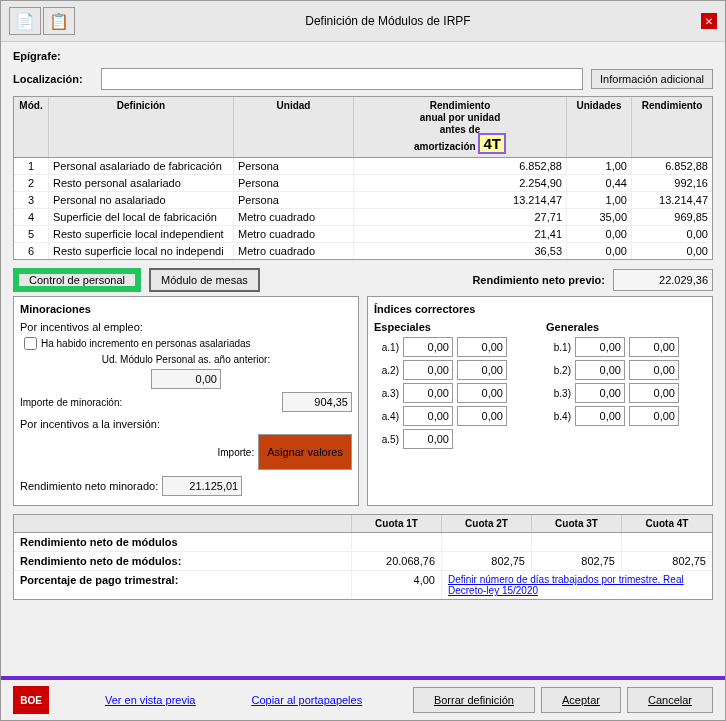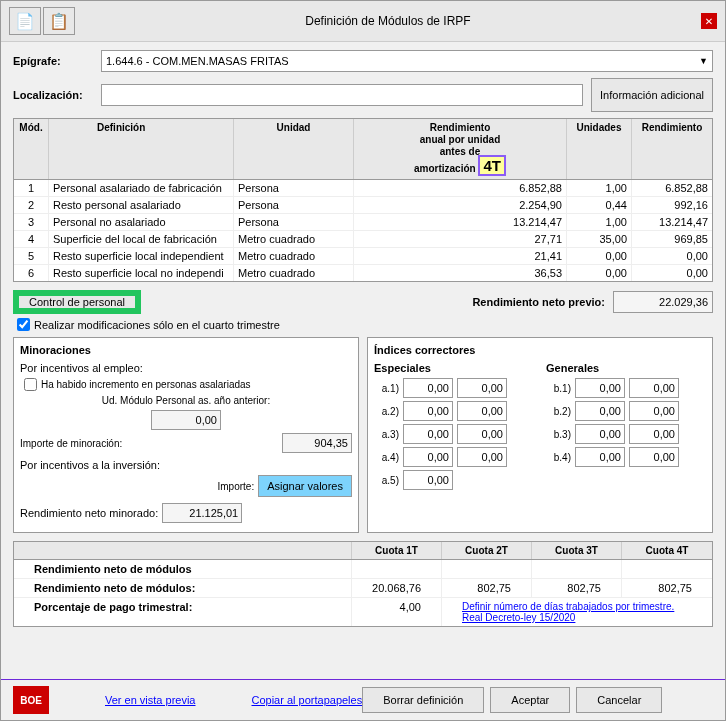--- a/index.html
+++ b/index.html
@@ -14,27 +14,27 @@
     .window-icons { display: flex; gap: 2px; }
     .win-icon { width: 32px; height: 28px; border: 1px solid #999; background: #e8e8e8; display: flex; align-items: center; justify-content: center; font-size: 16px; color: #666; }
     
     .content { padding: 8px 12px; flex: 1; }
     
     .field-row { display: flex; align-items: center; margin-bottom: 6px; gap: 8px; }
     .field-label { font-weight: bold; font-size: 11px; min-width: 80px; }
     .field-input { flex: 1; height: 22px; border: 1px solid #999; background: white; padding: 0 4px; font-size: 11px; }
     .field-dropdown { height: 22px; border: 1px solid #999; background: white; padding: 0 4px; font-size: 11px; flex: 1; display: flex; align-items: center; justify-content: space-between; cursor: pointer; }
     .dropdown-arrow { font-size: 9px; }
-    .btn-info { height: 34px; background: #e8e8e8; border: 1px solid #999; padding: 0 8px; cursor: pointer; font-size: 11px; white-space: nowrap; }
+    .btn-info { height: 20px; background: #e8e8e8; border: 1px solid #999; padding: 0 8px; cursor: pointer; font-size: 11px; white-space: nowrap; }
     
     .table-container { border: 1px solid #999; margin-bottom: 8px; background: white; }
     .table-header { background: #e8e8e8; display: grid; grid-template-columns: 35px 185px 120px 1fr 65px 80px; border-bottom: 1px solid #999; }
     .th { padding: 3px 4px; border-right: 1px solid #ccc; font-weight: bold; font-size: 10px; text-align: center; }
     .th:last-child { border-right: none; }
-    .th-def { text-align: left; margin-left: 44px; }
+    .th-def { text-align: center; }
     .th-rend { text-align: center; line-height: 1.2; }
     
     .table-row { display: grid; grid-template-columns: 35px 185px 120px 1fr 65px 80px; border-bottom: 1px solid #eee; }
     .table-row:last-child { border-bottom: none; }
     .td { padding: 2px 4px; border-right: 1px solid #eee; font-size: 11px; }
     .td:last-child { border-right: none; }
     .td-num { text-align: right; }
     .td-center { text-align: center; }
     
     .badge-4t { background: #ffff99; border: 2px solid #8b5cf6; padding: 0 3px; font-size: 15px; font-weight: bold; position: relative; top: -1px; }
@@ -53,43 +53,43 @@
     
     .incentivo-section { margin-bottom: 6px; }
     .incentivo-label { font-size: 11px; margin-bottom: 4px; }
     
     .sub-row { display: flex; align-items: center; gap: 4px; margin-bottom: 3px; }
     .sub-label { font-size: 10px; flex: 1; }
     .sub-input { width: 70px; height: 20px; border: 1px solid #999; text-align: right; padding: 0 3px; font-size: 11px; background: #f5f5f5; }
     
     .bold-label { font-weight: normal; font-size: 11px; }
     
-    .btn-asignar { height: 22px; background: #7dd3fc; border: 1px solid #999; padding: 0 8px; cursor: pointer; font-size: 11px; }
+    .btn-asignar { height: 36px; background: #c2410c; border: 1px solid #999; padding: 0 8px; cursor: pointer; font-size: 11px; }
     .indices-sub { display: flex; gap: 12px; }
     .indices-col { flex: 1; }
     .indices-col-title { font-weight: bold; margin-bottom: 4px; font-size: 11px; }
     .indices-row { display: flex; align-items: center; gap: 4px; margin-bottom: 3px; }
     .indices-label { font-size: 10px; width: 25px; text-align: right; }
     .indices-input { width: 50px; height: 20px; border: 1px solid #999; text-align: right; padding: 0 3px; font-size: 11px; background: white; }
     .rendimiento-label { font-weight: bold; font-size: 11px; }
     .rendimiento-value { width: 100px; height: 22px; border: 1px solid #999; text-align: right; padding: 0 4px; font-size: 11px; background: #f5f5f5; display: flex; align-items: center; justify-content: flex-end; }
     
     .bottom-table { border: 1px solid #999; background: white; margin-top: 6px; }
     .bt-header { display: grid; grid-template-columns: 1fr 90px 90px 90px 90px; background: #e8e8e8; border-bottom: 1px solid #999; }
     .bt-th { padding: 3px 4px; border-right: 1px solid #ccc; font-size: 10px; text-align: center; font-weight: bold; }
     .bt-th:first-child { text-align: left; }
     .bt-th:last-child { border-right: none; }
     .bt-row { display: grid; grid-template-columns: 1fr 90px 90px 90px 90px; border-bottom: 1px solid #eee; }
     .bt-row:last-child { border-bottom: none; }
-    .bt-td { padding: 3px 20px; border-right: 1px solid #eee; font-size: 11px; }
+    .bt-td { padding: 3px 6px; border-right: 1px solid #eee; font-size: 11px; }
     .bt-td:last-child { border-right: none; }
     .bt-td-num { text-align: right; }
     .bt-td-bold { font-weight: bold; }
     
-    .footer { display: flex; align-items: center; padding: 6px 12px; border-top: 1px solid #6d28d9; background: #f0f0f0; }
+    .footer { display: flex; align-items: center; justify-content: space-between; padding: 6px 12px; border-top: 4px solid #6d28d9; background: #f0f0f0; text-decoration: underline; }
     .footer-left { display: flex; align-items: center; gap: 8px; }
     .footer-right { display: flex; gap: 6px; }
     .boe-logo { width: 36px; height: 28px; background: #cc0000; display: flex; align-items: center; justify-content: center; color: white; font-weight: bold; font-size: 10px; }
     .footer-btn { height: 26px; background: #e8e8e8; border: 1px solid #999; padding: 0 20px; cursor: pointer; font-size: 11px; min-width: 80px; }
     .footer-link { color: blue; text-decoration: underline; cursor: pointer; font-size: 11px; margin-left: 48px; }
     
     input[type=checkbox] { cursor: pointer; }
   </style>
 </head>
 <body>
@@ -102,24 +102,20 @@
       <div class="win-icon">📋</div>
     </div>
     <span class="title-bar-text">Definición de Módulos de IRPF</span>
     <button class="close-btn">✕</button>
   </div>
 
   <div class="content">
 
     <div class="field-row">
       <span class="field-label">Epígrafe:</span>
-      <div class="field-dropdown">
-        <span>1.644.6 - COM.MEN.MASAS FRITAS</span>
-        <span class="dropdown-arrow">▼</span>
-      </div>
     </div>
 
     <div class="field-row">
       <span class="field-label">Localización:</span>
       <input class="field-input" type="text" style="">
       <button class="btn-info">Información adicional</button>
     </div>
 
     <div class="table-container">
       <div class="table-header">
@@ -179,27 +175,24 @@
         <div class="td">Resto superficie local no independi</div>
         <div class="td">Metro cuadrado</div>
         <div class="td td-num">36,53</div>
         <div class="td td-num">0,00</div>
         <div class="td td-num">0,00</div>
       </div>
     </div>
 
     <div class="ctrl-row">
       <button class="btn-ctrl btn-ctrl-active">Control de personal</button>
+      <button class="btn-ctrl">Módulo de mesas</button>
       <div style="flex:1"></div>
       <span class="rendimiento-label">Rendimiento neto previo:</span>
       <div class="rendimiento-value">22.029,36</div>
-    </div>
-    <div class="checkbox-row" style="margin-bottom: 6px;">
-      <input type="checkbox" id="cb-trimestre" checked="" style="">
-      <label for="cb-trimestre">Realizar modificaciones sólo en el cuarto trimestre</label>
     </div>
 
     <div class="panels">
 
       <div class="panel-left">
         <div class="panel-title">Minoraciones</div>
 
         <div class="incentivo-section">
           <div class="incentivo-label">Por incentivos al empleo:</div>
           <div class="checkbox-row">

